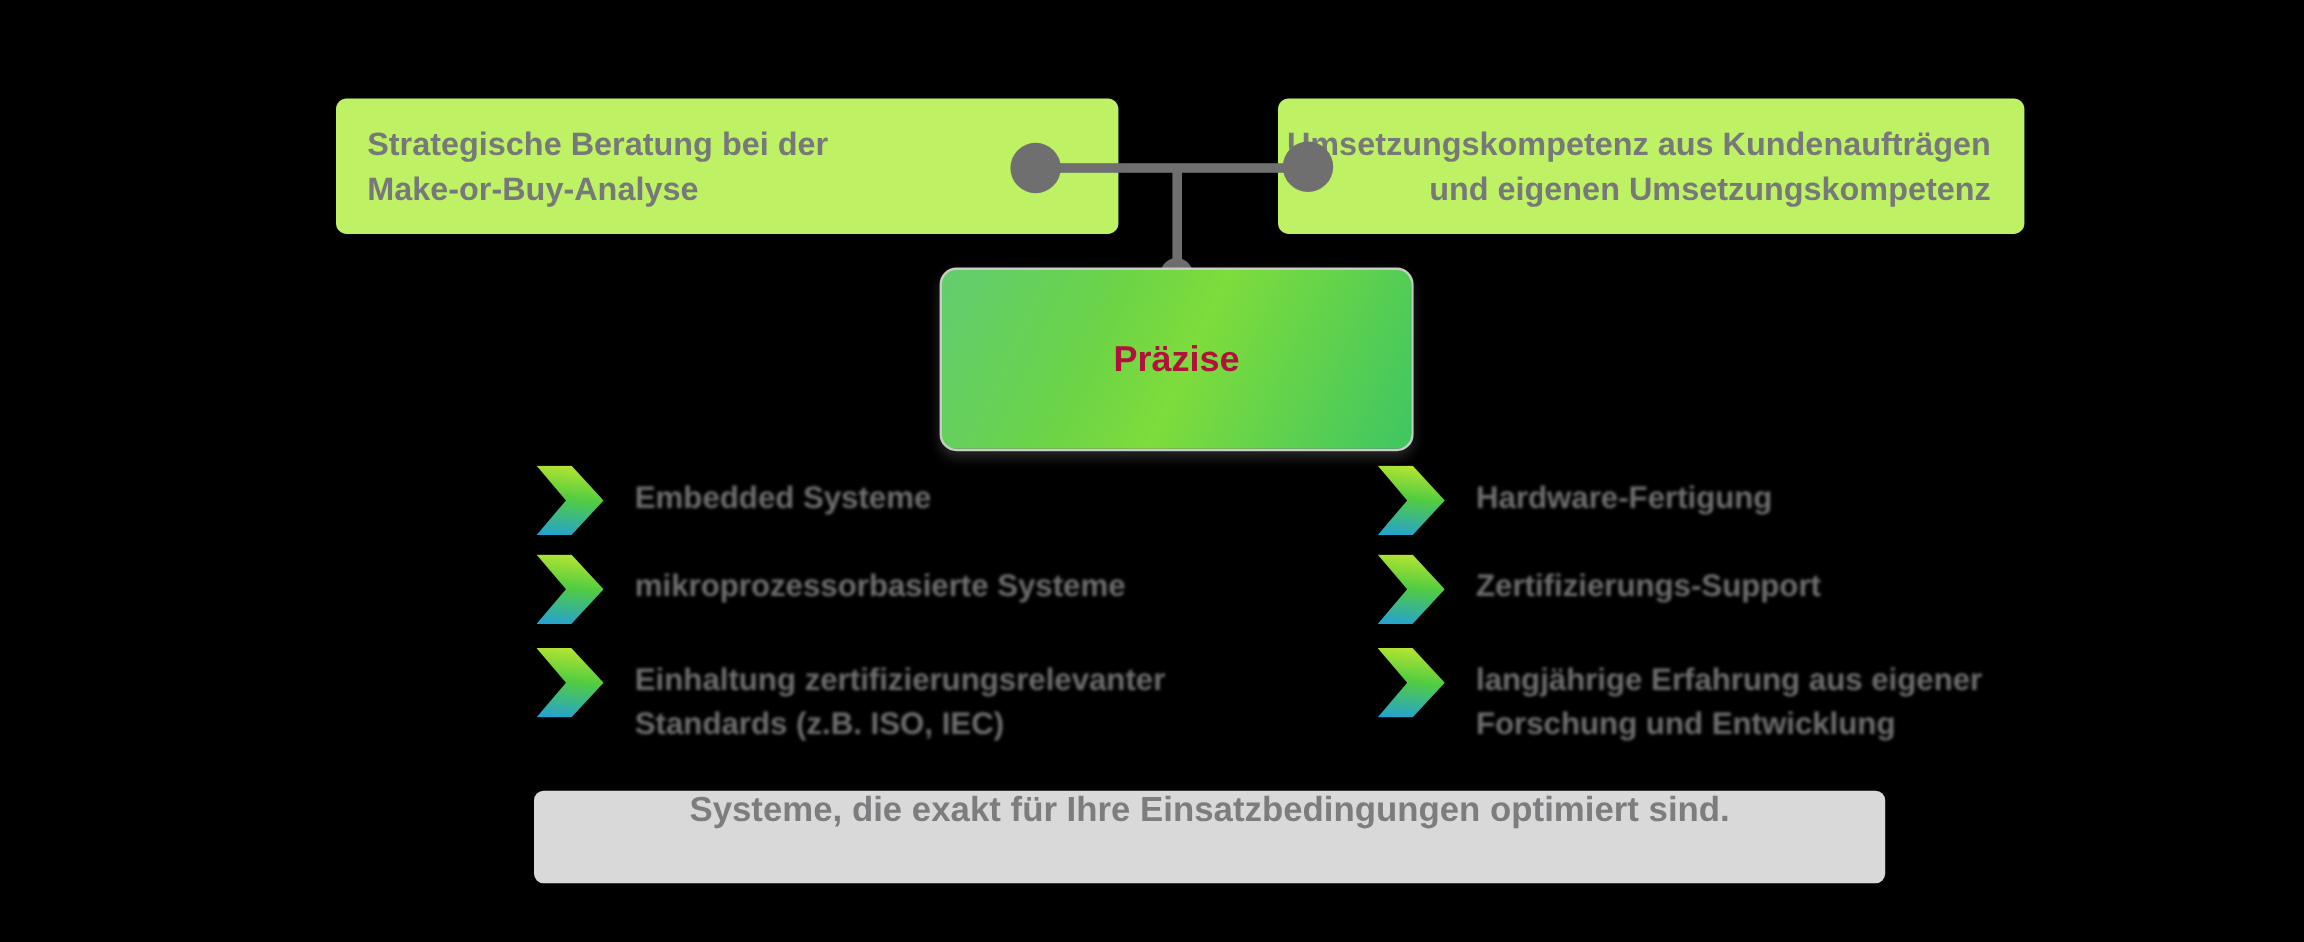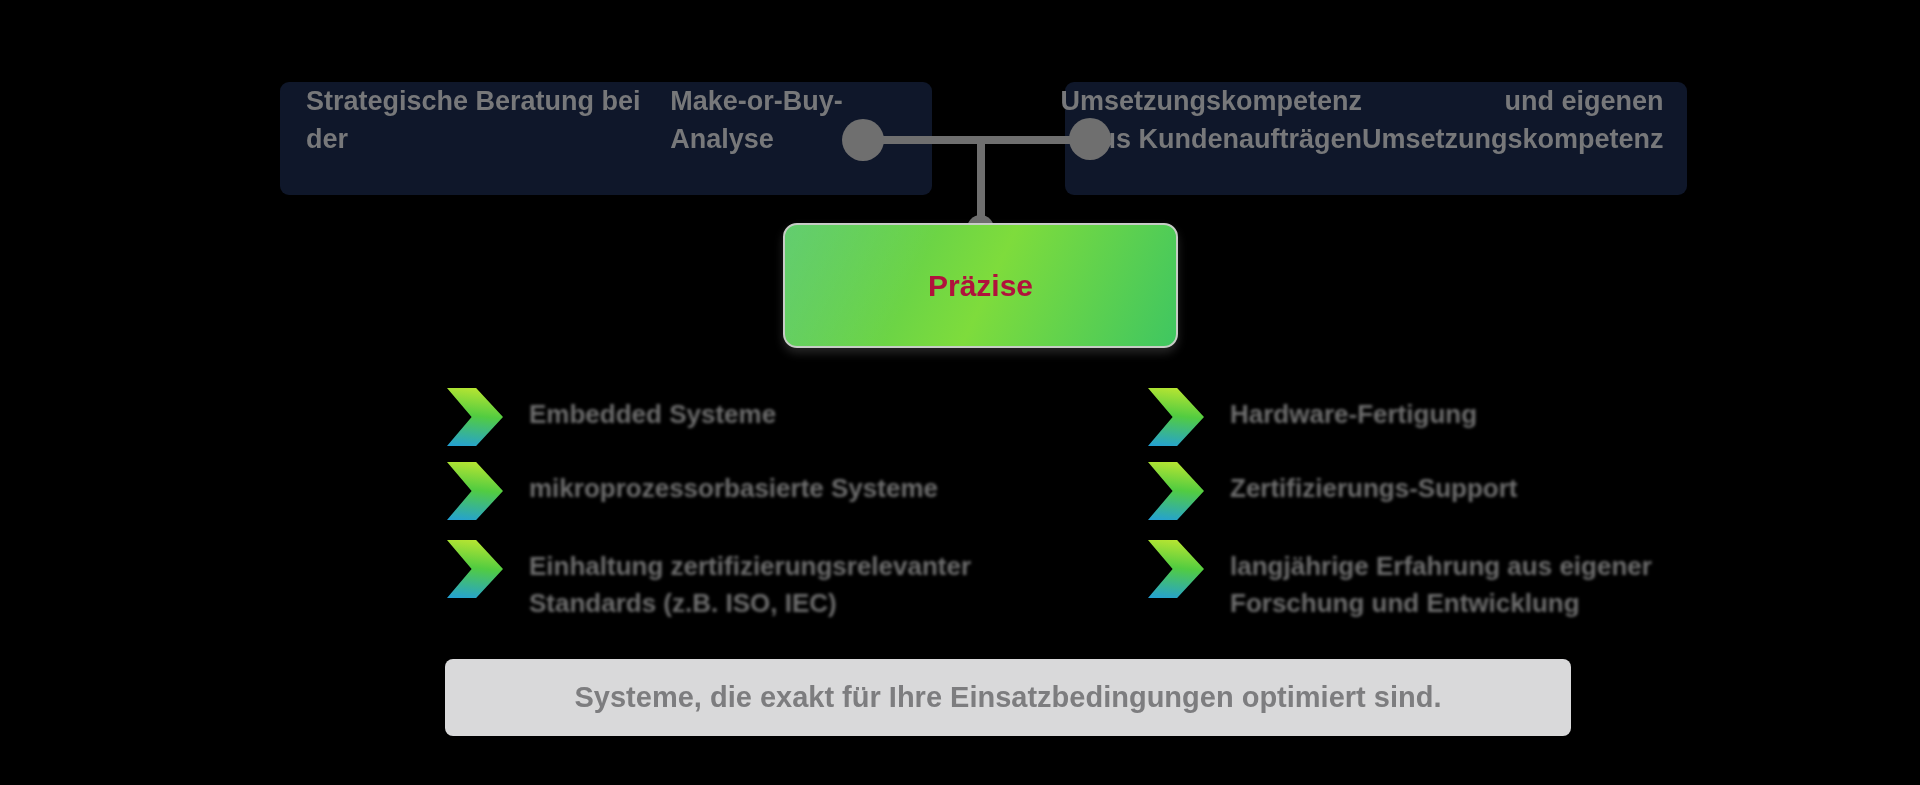--- a/index.html
+++ b/index.html
@@ -2,38 +2,38 @@
 <html><head>
 <meta charset="utf-8">
 <style>
   html,body{margin:0;padding:0;background:#000;}
   .stage{
     position:relative;width:1920px;height:785px;background:#000000;overflow:hidden;
     font-family:"Liberation Sans",sans-serif;font-weight:700;
   }
   
   .panel{
-    position:absolute;background:#0f172a;border-radius:9px;
+    position:absolute;background:#bef264;border-radius:9px;
     color:#77787a;font-size:27px;line-height:38px;
-    display:flex;flex-direction:row;justify-content:center;
+    display:flex;flex-direction:column;justify-content:center;
     box-shadow:0 6px 10px rgba(0,0,0,.55);
   }
   .panel-left{left:280px;top:82px;width:626px;height:113px;padding-left:26px;text-align:left;}
   .panel-right{left:1065px;top:82px;width:622px;height:113px;padding-right:28px;text-align:right;box-sizing:border-box;}
   .panel span{display:block;}
   
   .hline{position:absolute;left:863px;top:136px;width:228px;height:8px;background:#6f6f6f;}
   .vline{position:absolute;left:977px;top:140px;width:8px;height:90px;background:#6f6f6f;}
   .dot{position:absolute;background:#6f6f6f;border-radius:50%;}
   .dot-left{left:842px;top:119px;width:42px;height:42px;}
   .dot-right{left:1069px;top:118px;width:42px;height:42px;}
   .dot-center{left:967px;top:215px;width:27px;height:27px;}
   
   .green-box{
-    position:absolute;left:783px;top:223px;width:395px;height:125px;border-radius:14px;
+    position:absolute;left:783px;top:223px;width:395px;height:153px;border-radius:14px;
     background:
       linear-gradient(115deg, rgba(255,255,255,.14) 0%, rgba(255,255,255,0) 35%),
       linear-gradient(115deg, #49c558 0%, #7edc3c 52%, #3fc661 100%);
     border:2px solid #c7ccc6;box-sizing:border-box;
     display:flex;flex-direction:column;justify-content:center;align-items:center;
     color:#b0123c;font-size:30px;line-height:40px;text-align:center;
     box-shadow:0 5px 10px rgba(70,70,70,.55);
   }
   
   .bullet{position:absolute;display:flex;align-items:flex-start;}
@@ -51,21 +51,21 @@
   .b-l1{left:447px;top:388px;}
   .b-l2{left:447px;top:462px;}
   .b-l3{left:447px;top:540px;}
   .b-r1{left:1148px;top:388px;}
   .b-r2{left:1148px;top:462px;}
   .b-r3{left:1148px;top:540px;}
   
   .bottom-bar{
     position:absolute;left:445px;top:659px;width:1126px;height:77px;border-radius:8px;
     background:#d9d9da;color:#7d7d7f;font-size:29px;
-    display:flex;align-items:center;justify-content:center;text-align:center;
+    display:flex;align-items:flex-start;justify-content:center;text-align:center;
     box-shadow:0 6px 10px rgba(0,0,0,.55);
   }
 </style>
 </head>
 <body>
 
 <div class="stage">
 
   <div class="panel panel-left">
     <span>Strategische Beratung bei der</span>

